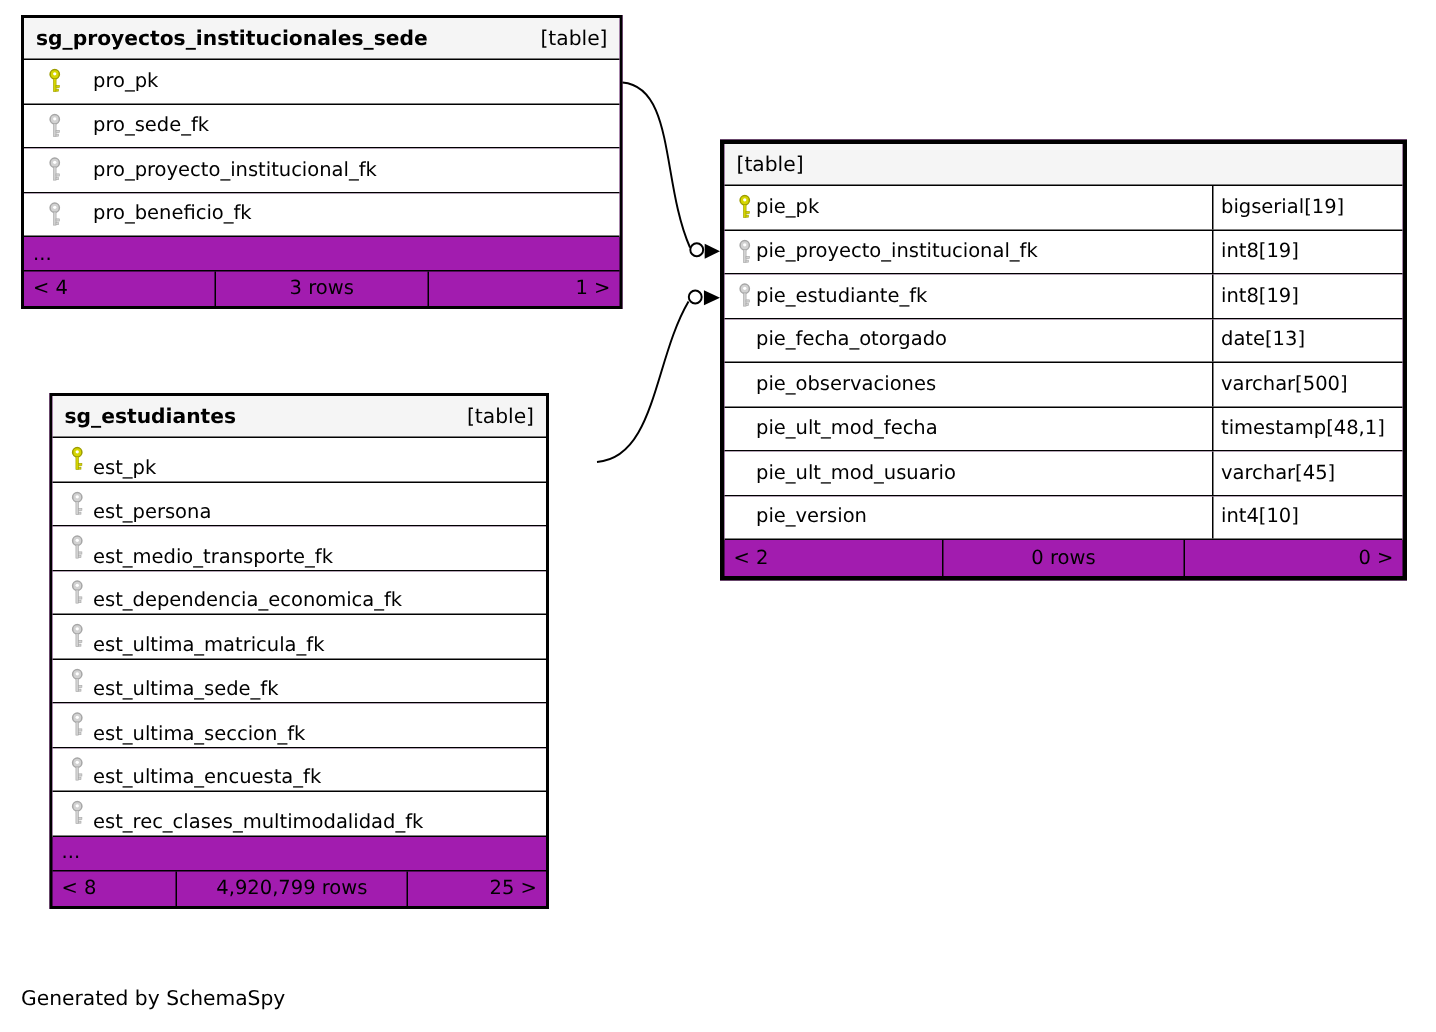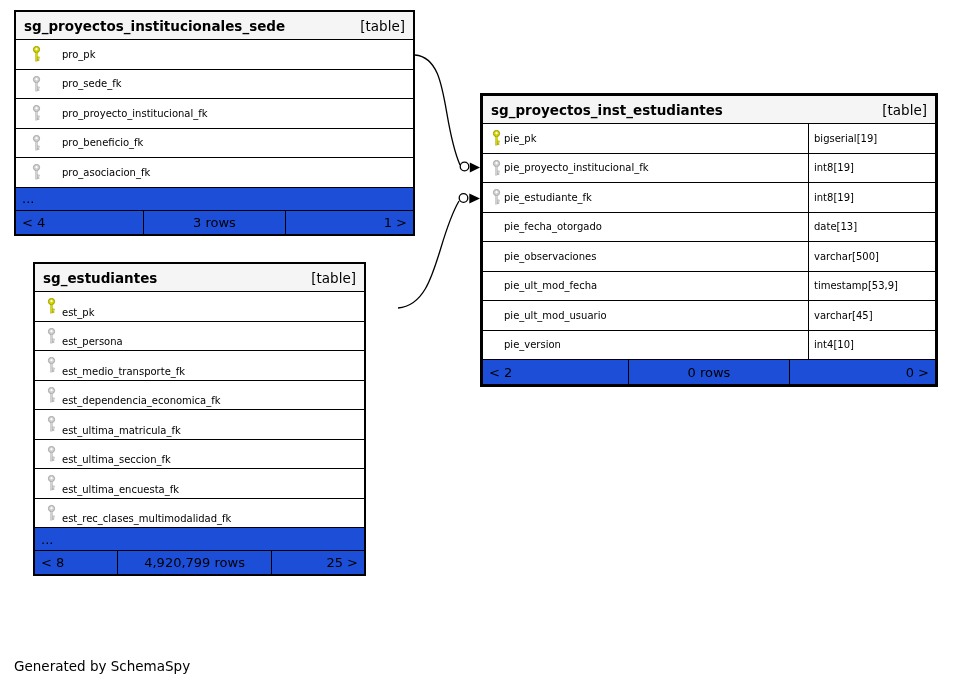--- a/index.html
+++ b/index.html
@@ -9,21 +9,21 @@
     font-family: "DejaVu Sans", "Liberation Sans", sans-serif;
     color: #000;
     position: relative;
     overflow: hidden;
   }
   #canvas { position: absolute; left: 0; top: 0; width: 957px; height: 688px; }
   #connectors { position: absolute; left: 0; top: 0; pointer-events: none; z-index: 5; }
 
   .dbtable {
     position: absolute;
-    background: #1d4ed8;
+    background: #a21caf;
     border: 2px solid #000;
     box-sizing: border-box;
     z-index: 2;
   }
   .t1 { left: 14px;  top: 10px;  width: 401px; }
   .t2 { left: 480px; top: 93px;  width: 458px; border-width: 3px; }
   .t3 { left: 33px;  top: 262px; width: 333px; }
 
   .thead {
     height: 28px;
@@ -37,21 +37,21 @@
   }
   .ttitle { font-weight: bold; white-space: nowrap; }
   .tbadge { font-weight: normal; white-space: nowrap; }
 
   .trow {
     height: 29.5px;
     border-bottom: 1px solid #000;
     display: flex; align-items: center;
     position: relative;
     box-sizing: border-box;
-    font-size: 10px;
+    font-size: 13px;
     background: #fff;
   }
   .keyicon { position: absolute; top: 50%; transform: translateY(-50%); width: 11px; height: 17px; line-height: 0; }
   .t1 .keyicon { left: 15px; }
   .t2 .keyicon { left: 8px; }
   .t3 .keyicon { left: 11px; }
   .colname { white-space: nowrap; }
   .t1 .colname { margin-left: 46px; }
   .t2 .colname { margin-left: 21px; text-align: right; }
   .t3 .colname { margin-left: 27px; margin-top: 12px; }
@@ -135,40 +135,29 @@
         <div class="trow">
           <span class="keyicon"><svg width="11" height="17" viewBox="0 0 11 17">
               <circle cx="5.5" cy="4" r="3.1" fill="#d2d2d2" stroke="#a6a6a6" stroke-width="1"></circle>
               <circle cx="5.5" cy="3.7" r="1.1" fill="#ffffff"></circle>
               <rect x="4.6" y="6.8" width="1.8" height="8.8" fill="#d2d2d2" stroke="#a6a6a6" stroke-width="0.4"></rect>
               <rect x="6.3" y="11.4" width="2.3" height="1.5" fill="#d2d2d2" stroke="#a6a6a6" stroke-width="0.4"></rect>
               <rect x="6.3" y="13.9" width="1.7" height="1.4" fill="#d2d2d2" stroke="#a6a6a6" stroke-width="0.4"></rect>
             </svg></span>
           <span class="colname">pro_beneficio_fk</span>
         </div>
-        <div class="trow">
-          <span class="keyicon"><svg width="11" height="17" viewBox="0 0 11 17">
-              <circle cx="5.5" cy="4" r="3.1" fill="#d2d2d2" stroke="#a6a6a6" stroke-width="1"></circle>
-              <circle cx="5.5" cy="3.7" r="1.1" fill="#ffffff"></circle>
-              <rect x="4.6" y="6.8" width="1.8" height="8.8" fill="#d2d2d2" stroke="#a6a6a6" stroke-width="0.4"></rect>
-              <rect x="6.3" y="11.4" width="2.3" height="1.5" fill="#d2d2d2" stroke="#a6a6a6" stroke-width="0.4"></rect>
-              <rect x="6.3" y="13.9" width="1.7" height="1.4" fill="#d2d2d2" stroke="#a6a6a6" stroke-width="0.4"></rect>
-            </svg></span>
-          <span class="colname">pro_asociacion_fk</span>
-        </div>
         <div class="tellipsis">...</div>
         <div class="tfoot">
           <div class="fcell f-left">&lt; 4</div>
           <div class="fcell f-mid">3 rows</div>
           <div class="fcell f-right">1 &gt;</div>
         </div>
       </div>
       <div class="dbtable t2">
         <div class="thead">
-          <span class="ttitle">sg_proyectos_inst_estudiantes</span>
           <span class="tbadge">[table]</span>
         </div>
         <div class="trow">
           <span class="keyicon"><svg width="11" height="17" viewBox="0 0 11 17">
               <circle cx="5.5" cy="4" r="3.1" fill="#d6d600" stroke="#9c9c00" stroke-width="1"></circle>
               <circle cx="5.5" cy="3.7" r="1.1" fill="#ffffff"></circle>
               <rect x="4.6" y="6.8" width="1.8" height="8.8" fill="#d6d600" stroke="#9c9c00" stroke-width="0.4"></rect>
               <rect x="6.3" y="11.4" width="2.3" height="1.5" fill="#d6d600" stroke="#9c9c00" stroke-width="0.4"></rect>
               <rect x="6.3" y="13.9" width="1.7" height="1.4" fill="#d6d600" stroke="#9c9c00" stroke-width="0.4"></rect>
             </svg></span>
@@ -203,21 +192,21 @@
           <span class="coltype">date[13]</span>
         </div>
         <div class="trow">
           <span class="keyicon"></span>
           <span class="colname">pie_observaciones</span>
           <span class="coltype">varchar[500]</span>
         </div>
         <div class="trow">
           <span class="keyicon"></span>
           <span class="colname">pie_ult_mod_fecha</span>
-          <span class="coltype">timestamp[53,9]</span>
+          <span class="coltype">timestamp[48,1]</span>
         </div>
         <div class="trow">
           <span class="keyicon"></span>
           <span class="colname">pie_ult_mod_usuario</span>
           <span class="coltype">varchar[45]</span>
         </div>
         <div class="trow">
           <span class="keyicon"></span>
           <span class="colname">pie_version</span>
           <span class="coltype">int4[10]</span>
@@ -275,20 +264,30 @@
         </div>
         <div class="trow">
           <span class="keyicon"><svg width="11" height="17" viewBox="0 0 11 17">
               <circle cx="5.5" cy="4" r="3.1" fill="#d2d2d2" stroke="#a6a6a6" stroke-width="1"></circle>
               <circle cx="5.5" cy="3.7" r="1.1" fill="#ffffff"></circle>
               <rect x="4.6" y="6.8" width="1.8" height="8.8" fill="#d2d2d2" stroke="#a6a6a6" stroke-width="0.4"></rect>
               <rect x="6.3" y="11.4" width="2.3" height="1.5" fill="#d2d2d2" stroke="#a6a6a6" stroke-width="0.4"></rect>
               <rect x="6.3" y="13.9" width="1.7" height="1.4" fill="#d2d2d2" stroke="#a6a6a6" stroke-width="0.4"></rect>
             </svg></span>
           <span class="colname">est_ultima_matricula_fk</span>
+        </div>
+        <div class="trow">
+          <span class="keyicon"><svg width="11" height="17" viewBox="0 0 11 17">
+              <circle cx="5.5" cy="4" r="3.1" fill="#d2d2d2" stroke="#a6a6a6" stroke-width="1"></circle>
+              <circle cx="5.5" cy="3.7" r="1.1" fill="#ffffff"></circle>
+              <rect x="4.6" y="6.8" width="1.8" height="8.8" fill="#d2d2d2" stroke="#a6a6a6" stroke-width="0.4"></rect>
+              <rect x="6.3" y="11.4" width="2.3" height="1.5" fill="#d2d2d2" stroke="#a6a6a6" stroke-width="0.4"></rect>
+              <rect x="6.3" y="13.9" width="1.7" height="1.4" fill="#d2d2d2" stroke="#a6a6a6" stroke-width="0.4"></rect>
+            </svg></span>
+          <span class="colname">est_ultima_sede_fk</span>
         </div>
         <div class="trow">
           <span class="keyicon"><svg width="11" height="17" viewBox="0 0 11 17">
               <circle cx="5.5" cy="4" r="3.1" fill="#d2d2d2" stroke="#a6a6a6" stroke-width="1"></circle>
               <circle cx="5.5" cy="3.7" r="1.1" fill="#ffffff"></circle>
               <rect x="4.6" y="6.8" width="1.8" height="8.8" fill="#d2d2d2" stroke="#a6a6a6" stroke-width="0.4"></rect>
               <rect x="6.3" y="11.4" width="2.3" height="1.5" fill="#d2d2d2" stroke="#a6a6a6" stroke-width="0.4"></rect>
               <rect x="6.3" y="13.9" width="1.7" height="1.4" fill="#d2d2d2" stroke="#a6a6a6" stroke-width="0.4"></rect>
             </svg></span>
           <span class="colname">est_ultima_seccion_fk</span>

